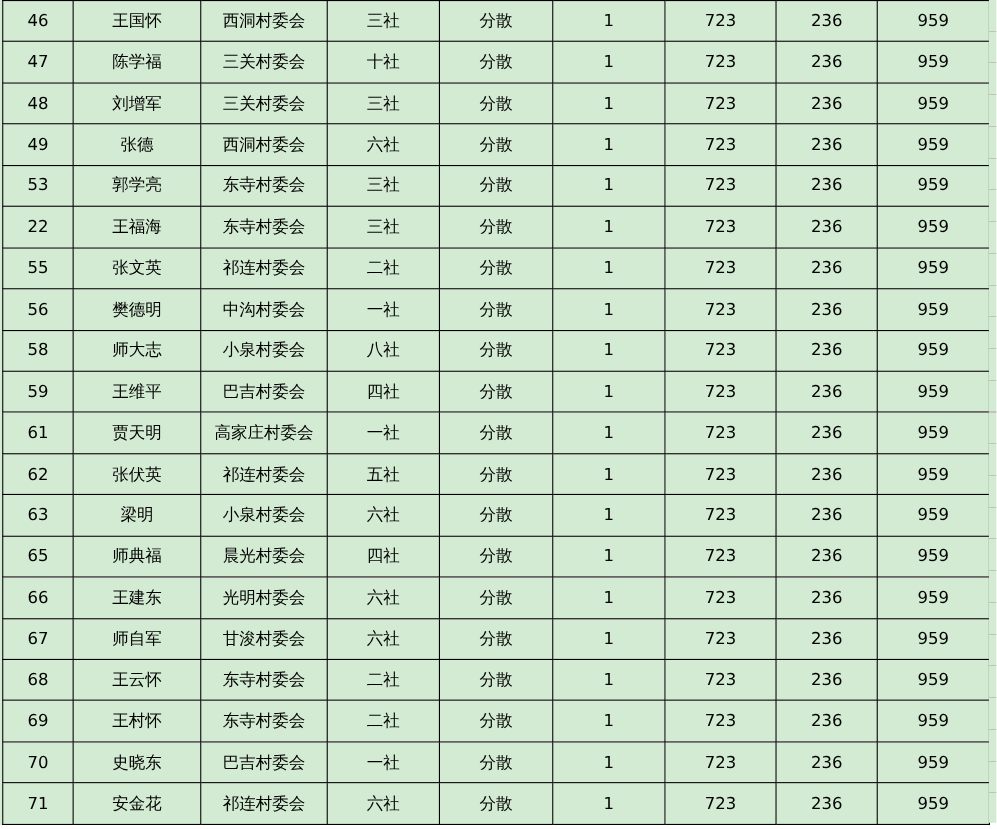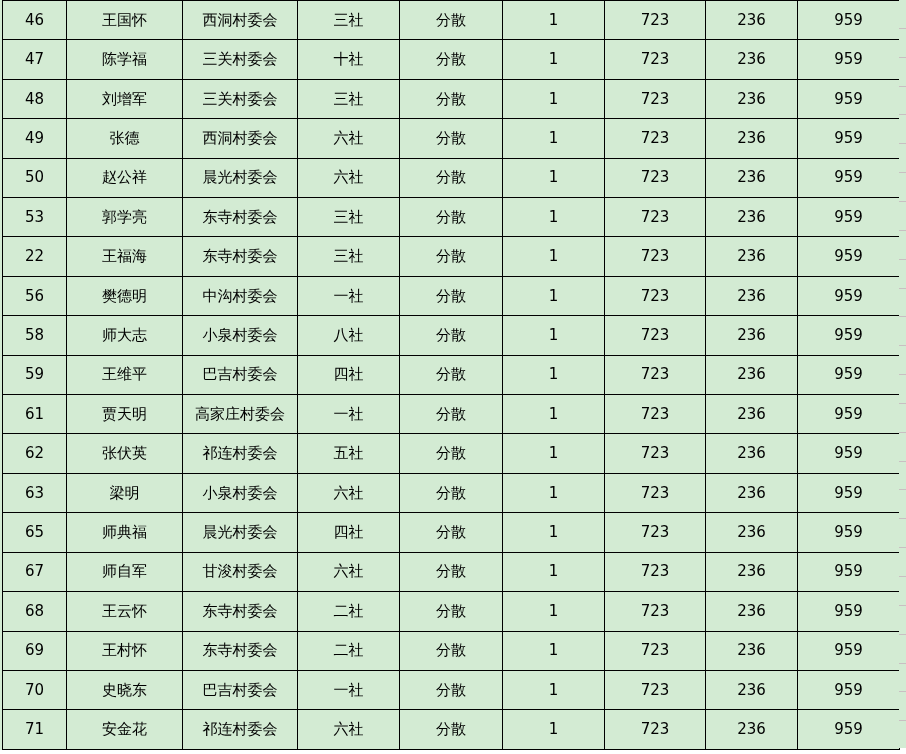--- a/index.html
+++ b/index.html
@@ -105,46 +105,46 @@
     <td>张德</td>
     <td>西洞村委会</td>
     <td>六社</td>
     <td>分散</td>
     <td>1</td>
     <td>723</td>
     <td>236</td>
     <td>959</td>
   </tr>
         <tr>
-    <td>50</td>
-    <td>赵公祥</td>
-    <td>晨光村委会</td>
-    <td>六社</td>
-    <td>分散</td>
-    <td>1</td>
-    <td>723</td>
-    <td>236</td>
-    <td>959</td>
-  </tr>
-        <tr>
     <td>53</td>
     <td>郭学亮</td>
     <td>东寺村委会</td>
     <td>三社</td>
     <td>分散</td>
     <td>1</td>
     <td>723</td>
     <td>236</td>
     <td>959</td>
   </tr>
         <tr>
     <td>22</td>
     <td>王福海</td>
     <td>东寺村委会</td>
     <td>三社</td>
+    <td>分散</td>
+    <td>1</td>
+    <td>723</td>
+    <td>236</td>
+    <td>959</td>
+  </tr>
+        <tr>
+    <td>55</td>
+    <td>张文英</td>
+    <td>祁连村委会</td>
+    <td>二社</td>
     <td>分散</td>
     <td>1</td>
     <td>723</td>
     <td>236</td>
     <td>959</td>
   </tr>
         <tr>
     <td>56</td>
     <td>樊德明</td>
     <td>中沟村委会</td>
@@ -215,20 +215,31 @@
     <td>师典福</td>
     <td>晨光村委会</td>
     <td>四社</td>
     <td>分散</td>
     <td>1</td>
     <td>723</td>
     <td>236</td>
     <td>959</td>
   </tr>
         <tr>
+    <td>66</td>
+    <td>王建东</td>
+    <td>光明村委会</td>
+    <td>六社</td>
+    <td>分散</td>
+    <td>1</td>
+    <td>723</td>
+    <td>236</td>
+    <td>959</td>
+  </tr>
+        <tr>
     <td>67</td>
     <td>师自军</td>
     <td>甘浚村委会</td>
     <td>六社</td>
     <td>分散</td>
     <td>1</td>
     <td>723</td>
     <td>236</td>
     <td>959</td>
   </tr>

